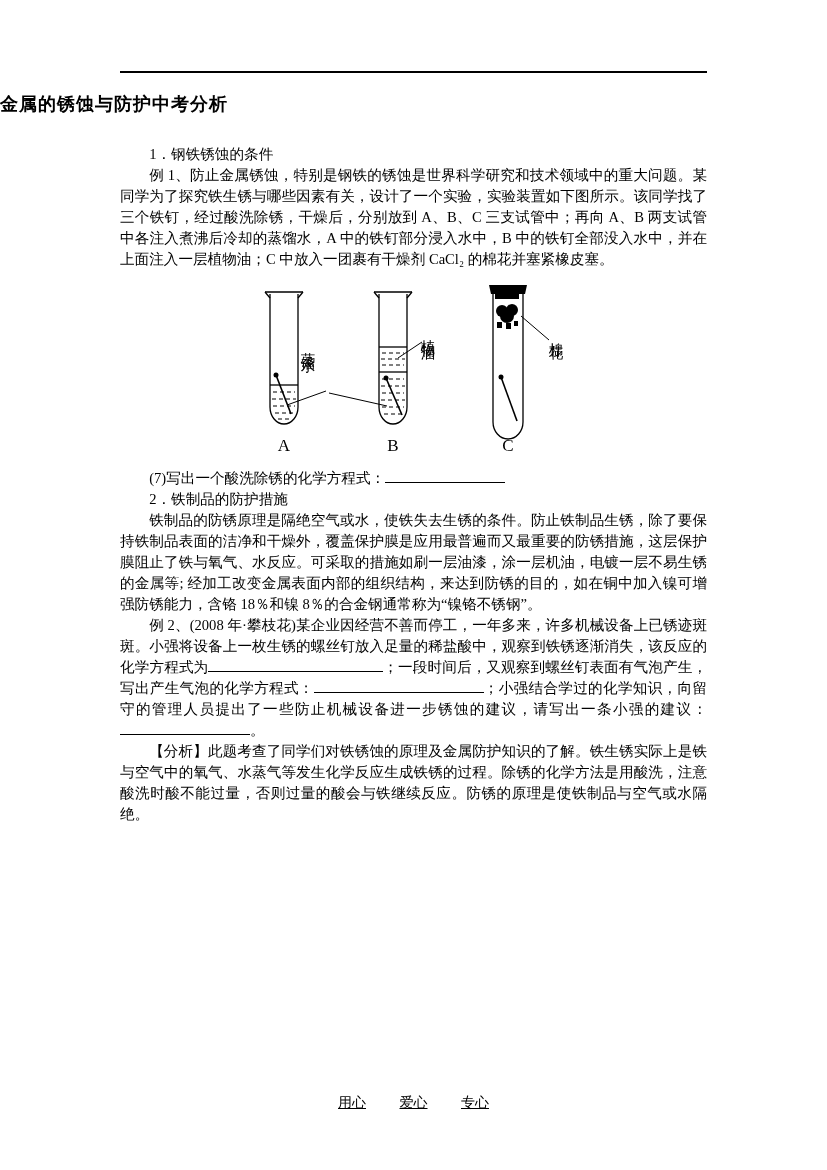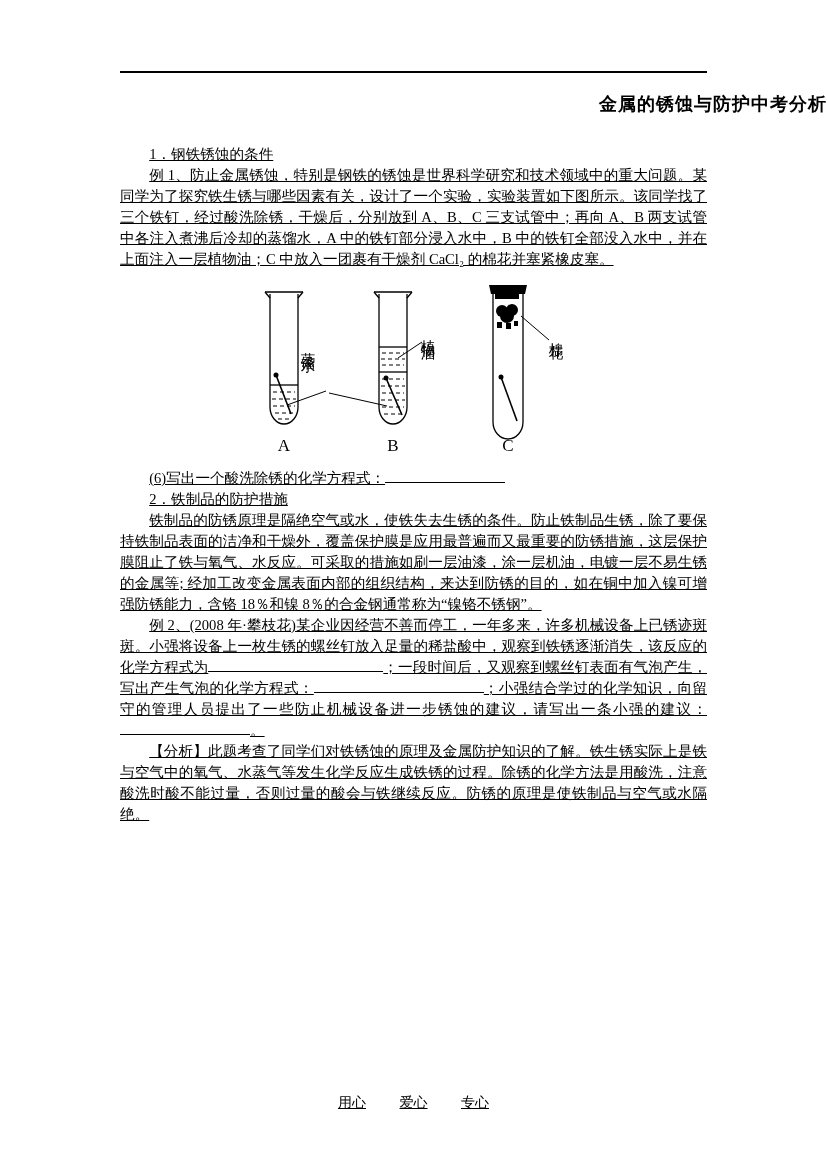--- a/index.html
+++ b/index.html
@@ -18,35 +18,35 @@
     top: 71px;
     width: 587px;
     border-top: 2px solid #000;
   }
   .doc-title {
     position: absolute;
     top: 92px;
     left: 0;
     width: 100%;
     margin: 0;
-    text-align: right;
+    text-align: left;
     font-size: 18px;
     font-weight: bold;
     letter-spacing: 1px;
   }
   .content {
     position: absolute;
     left: 120px;
     top: 144px;
     width: 587px;
     font-size: 14.6px;
     line-height: 21px;
     text-align: justify;
   }
-  .content p { margin: 0; text-indent: 2em; text-decoration: underline; }
+  .content p { margin: 0; text-indent: 2em; }
   .blank {
     display: inline-block;
     height: 14px;
     border-bottom: 1px solid #000;
     vertical-align: baseline;
   }
   .w120 { width: 120px; }
   .w170 { width: 170px; }
   .w106 { width: 106px; }
   .w145 { width: 145px; }
@@ -170,21 +170,21 @@
 
         <text x="54" y="166" font-size="17" text-anchor="middle" fill="#000">A</text>
         <text x="163" y="166" font-size="17" text-anchor="middle" fill="#000">B</text>
         <text x="278" y="166" font-size="17" text-anchor="middle" fill="#000">C</text>
       </svg>
       <div class="vlabel vlabel-water">蒸馏水</div>
       <div class="vlabel vlabel-oil">植物油</div>
       <div class="vlabel vlabel-cotton">棉花</div>
     </div>
 
-    <p><span>(6)写出一个酸洗除锈的化学方程式：</span><span class="blank w120"></span></p>
+    <p><span>(7)写出一个酸洗除锈的化学方程式：</span><span class="blank w120"></span></p>
 
 
 
 
     <p>2．铁制品的防护措施</p>
     <p>铁制品的防锈原理是隔绝空气或水，使铁失去生锈的条件。防止铁制品生锈，除了要保持铁制品表面的洁净和干燥外，覆盖保护膜是应用最普遍而又最重要的防锈措施，这层保护膜阻止了铁与氧气、水反应。可采取的措施如刷一层油漆，涂一层机油，电镀一层不易生锈的金属等; 经加工改变金属表面内部的组织结构，来达到防锈的目的，如在铜中加入镍可增强防锈能力，含铬 18％和镍 8％的合金钢通常称为“镍铬不锈钢”。</p>
 
     <p><span>例 2、(2008 年·攀枝花)某企业因经营不善而停工，一年多来，许多机械设备上已锈迹斑斑。小强将设备上一枚生锈的螺丝钉放入足量的稀盐酸中，观察到铁锈逐渐消失，该反应的化学方程式为</span><span class="blank w175"></span><span>；一段时间后，又观察到螺丝钉表面有气泡产生，写出产生气泡的化学方程式：</span><span class="blank w170"></span><span>；小强结合学过的化学知识，向留守的管理人员提出了一些防止机械设备进一步锈蚀的建议，请写出一条小强的建议：</span><span class="blank w130"></span><span>。</span></p>
 
     <p>【分析】此题考查了同学们对铁锈蚀的原理及金属防护知识的了解。铁生锈实际上是铁与空气中的氧气、水蒸气等发生化学反应生成铁锈的过程。除锈的化学方法是用酸洗，注意酸洗时酸不能过量，否则过量的酸会与铁继续反应。防锈的原理是使铁制品与空气或水隔绝。</p>

